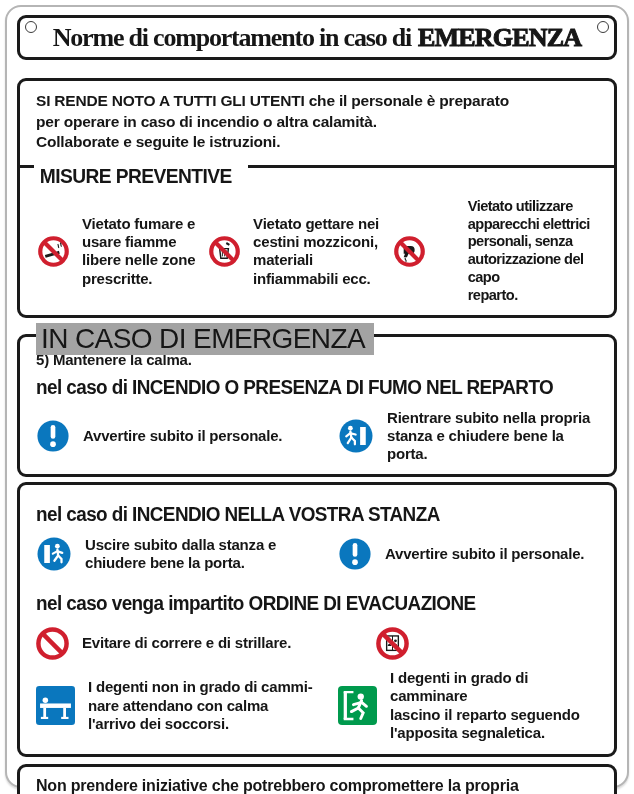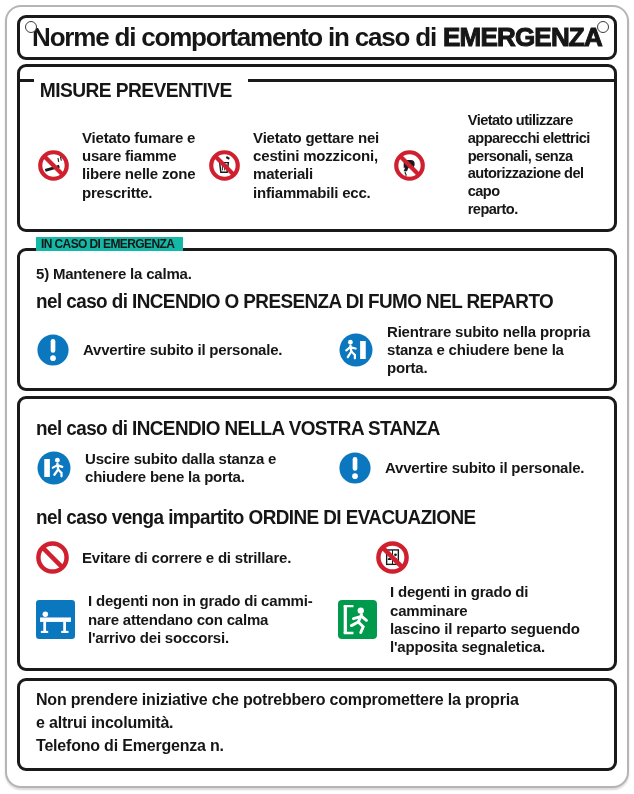--- a/index.html
+++ b/index.html
@@ -1,35 +1,35 @@
 <!DOCTYPE html>
 <html><head>
 <meta charset="utf-8">
 <style>
   html,body{margin:0;padding:0;background:#fff;}
   body{width:634px;height:794px;overflow:hidden;font-family:"Liberation Sans","DejaVu Sans",sans-serif;color:#161616;-webkit-font-smoothing:antialiased;}
   .plate{position:absolute;left:5px;top:5px;right:5px;bottom:6px;background:#fff;border:2px solid #b5b5b5;border-radius:16px;box-shadow:0 2px 2px rgba(0,0,0,.15);padding:8px 0 0 0;box-sizing:border-box;}
   .box{border:3px solid #1a1a1a;border-radius:9px;margin:0 10px;box-sizing:border-box;background:#fff;position:relative;}
-  .title-box{height:45px;display:flex;align-items:center;justify-content:center;padding:0 24px;margin-bottom:4px;}
+  .title-box{height:45px;display:flex;align-items:center;justify-content:center;padding:0 24px;margin-bottom:18px;font-family:Liberation Serif, serif;}
   .title-box .t{font-size:26px;font-weight:700;letter-spacing:-1.2px;white-space:nowrap;}
   .title-box .t .emph{margin-left:7px;-webkit-text-stroke:1px #161616;letter-spacing:-0.8px;}
   .screw{position:absolute;width:12px;height:12px;border:1.6px solid #3c3c3c;border-radius:50%;background:#fff;box-sizing:border-box;}
   .screw.tl{left:5px;top:3px}.screw.tr{right:5px;top:3px}
   .intro{padding:10px 14px 0 16px;font-size:15.5px;font-weight:700;line-height:1.33;letter-spacing:-0.2px;white-space:pre-line;}
   .divider{display:flex;align-items:flex-start;margin:12px 0 6px 0;}
   .divider .seg{height:3px;background:#1a1a1a;}
   .divider .seg.l{width:14px;}
   .divider .seg.r{flex:1;}
   .divider .lbl{font-size:20px;font-weight:700;letter-spacing:-0.6px;padding:0 8px 0 6px;transform:scaleX(.96);transform-origin:left;}
   .p-items{padding:4px 12px 10px 18px;display:flex;flex-direction:row;gap:7px;}
   .item{display:flex;align-items:center;gap:13px;}
   .item .txt{font-size:15px;font-weight:700;line-height:1.22;letter-spacing:-0.2px;white-space:pre-line;}
   .item .txt.tight{font-size:14.6px;letter-spacing:-0.55px;margin-left:30px;}
   .ico{flex:0 0 auto;display:block;}
-  .legend{position:absolute;top:-14px;left:16px;background:#14b8a6;padding:0 9px 0 5px;font-size:12px;font-weight:700;letter-spacing:-0.6px;white-space:nowrap;}
+  .legend{position:absolute;top:-14px;left:16px;background:#a3a3a3;padding:0 9px 0 5px;font-size:28px;font-weight:400;letter-spacing:-0.6px;white-space:nowrap;}
   .box.emergency{margin-top:16px;padding:12px 12px 10px 16px;}
   .numbered{display:flex;font-size:15px;font-weight:700;margin-top:2px;letter-spacing:-0.2px;}
   .numbered .n1{flex:0 0 240px;}
   .sec-heading{font-size:19.5px;font-weight:700;letter-spacing:-0.6px;margin-top:8px;transform:scaleX(.97);transform-origin:left;white-space:nowrap;}
   .two-col{display:grid;grid-template-columns:296px 1fr;column-gap:6px;margin-top:10px;align-items:center;}
   .box.middle{margin-top:5px;padding:10px 28px 12px 16px;}
   .box.footer-box{margin-top:7px;padding:8px 14px 10px 16px;}
   .footer-text{font-size:16px;font-weight:700;line-height:1.42;letter-spacing:-0.2px;white-space:pre-line;}
   .evac-row{margin-top:12px;gap:44px;}
 </style>
@@ -40,20 +40,23 @@
 
   <div class="box title-box">
     <span class="screw tl"></span>
     <span class="screw tr"></span>
     <div class="t">
       <span>Norme di comportamento in caso di</span><span class="emph">EMERGENZA</span>
     </div>
   </div>
 
   <div class="box">
+    <div class="intro">SI RENDE NOTO A TUTTI GLI UTENTI che il personale è preparato
+per operare in caso di incendio o altra calamità.
+Collaborate e seguite le istruzioni.</div>
     <div class="divider">
       <span class="seg l"></span>
       <span class="lbl">MISURE PREVENTIVE</span>
       <span class="seg r"></span>
     </div>
     <div class="p-items">
       <div class="item">
         <svg class="ico" width="31" height="31" viewBox="0 0 48 48">
           <circle cx="24" cy="24" r="20.5" fill="#fff" stroke="#d01f2e" stroke-width="6.5"></circle>
           <g fill="#1a1a1a" transform="rotate(-16 24 27)">

